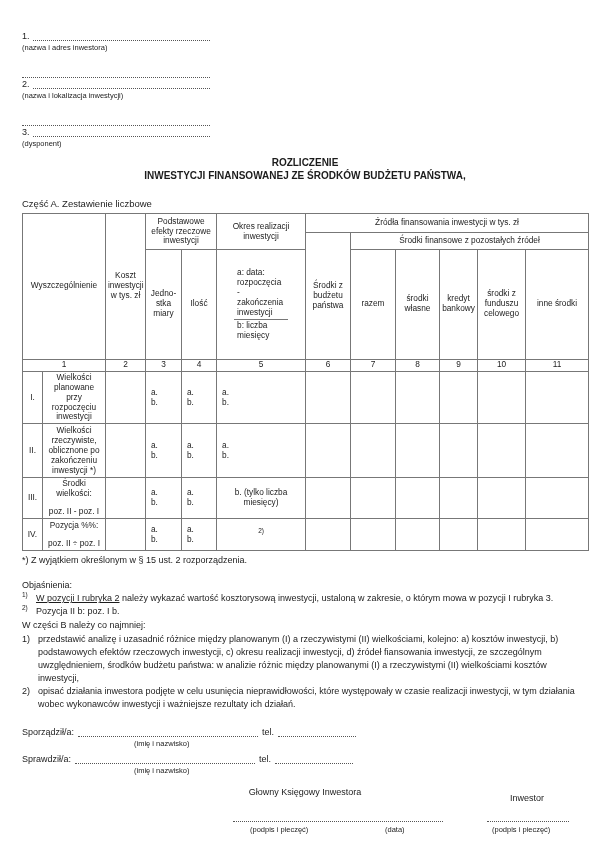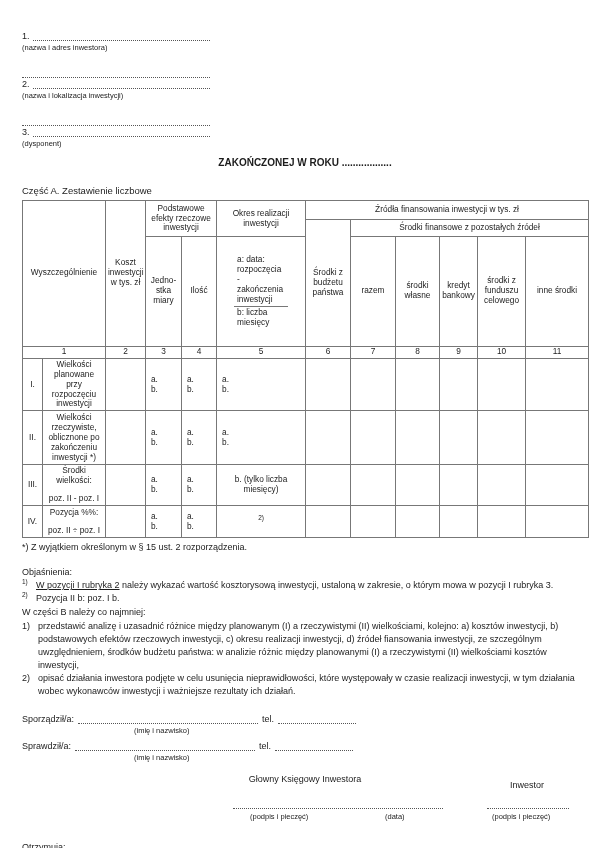--- a/index.html
+++ b/index.html
@@ -91,21 +91,22 @@
 
     <div class="leader-solo"></div>
     <div class="field-line">
       <span class="field-num">3.</span>
       <span class="leader"></span>
     </div>
     <div class="field-caption">(dysponent)</div>
   </div>
 
   <div class="title">
-    <div>ZAKOŃCZONEJ W ROKU ..................</div>
+    <div>ROZLICZENIE</div>
+    <div>INWESTYCJI FINANSOWANEJ ZE ŚRODKÓW BUDŻETU PAŃSTWA,</div>
   </div>
 
   <div class="part-heading">Część A. Zestawienie liczbowe</div>
 
   <table class="main">
     <colgroup>
       <col style="width:20px">
         <col style="width:63px">
         <col style="width:40px">
         <col style="width:36px">

